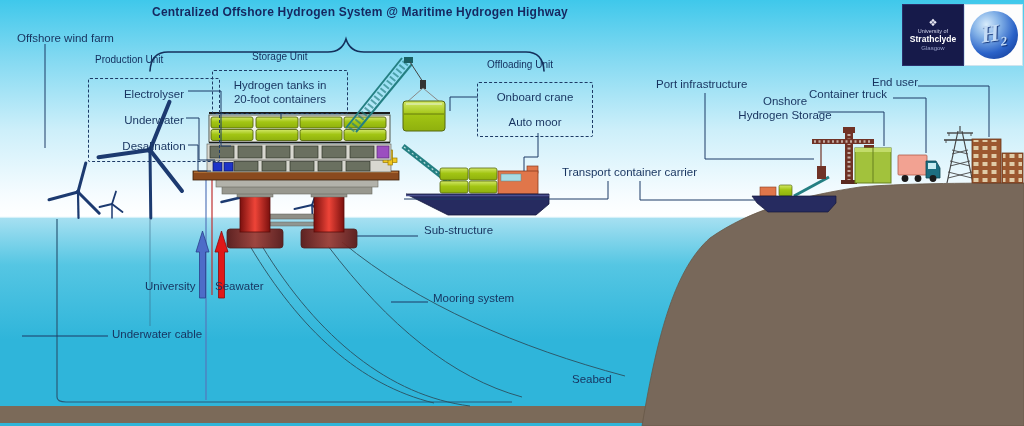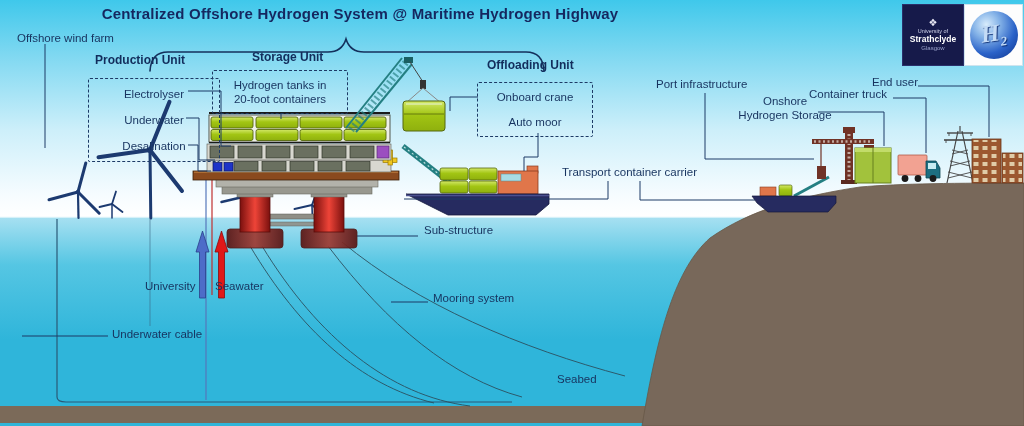--- a/index.html
+++ b/index.html
@@ -3,23 +3,23 @@
 <meta charset="utf-8">
 <style>
   html,body{margin:0;padding:0;background:#dfe6ea;}
   #stage{
     position:relative;width:1024px;height:426px;overflow:hidden;
     background:linear-gradient(180deg,#3fc8eb 0px,#7fd8f1 55px,#cdeffa 130px,#f6fcff 195px,#ffffff 216px,#a6e0f1 218px,#55c6e3 265px,#2fb5da 340px,#2fb5da 426px);
     font-family:"Liberation Sans",sans-serif;
   }
   svg.canvas{position:absolute;left:0;top:0;}
   .lbl{position:absolute;font:11.5px/14px "Liberation Sans",sans-serif;color:#17335f;white-space:nowrap;}
-  .hdr{font-weight:bold;font-size:12px;color:#122d5c;}
+  .hdr{font-weight:normal;font-size:10px;color:#122d5c;}
   .title{position:absolute;left:90px;top:5px;width:540px;text-align:center;
-         font-size:15px;font-weight:bold;color:#15275f;letter-spacing:.2px;}
+         font-size:12px;font-weight:bold;color:#15275f;letter-spacing:.2px;}
   .dash-box{position:absolute;border:1.6px dashed #1d3a66;border-radius:2px;
             display:flex;flex-direction:column;justify-content:space-around;align-items:center;}
   .dash-box .lbl{position:static;}
   .two-line{display:flex;flex-direction:column;justify-content:center;align-items:center;}
   .logo-strath{position:absolute;left:902px;top:4px;width:60px;height:60px;background:#161a4a;
                border:1px solid #2a2f6a;display:flex;flex-direction:column;align-items:center;justify-content:center;color:#fff;}
   .logo-strath .crest{font-size:10px;line-height:10px;color:#e8e8f4;}
   .logo-strath .l1{font-size:5.5px;line-height:7px;color:#cfd3ea;}
   .logo-strath .l2{font-size:8.5px;line-height:9px;font-weight:bold;color:#ffffff;}
   .logo-strath .l3{font-size:6px;line-height:8px;color:#9aa2cc;}
@@ -332,15 +332,15 @@
   <span>Onshore</span>
   <span>Hydrogen Storage</span>
 </div>
 <div class="lbl" style="left:809px;top:87px">Container truck</div>
 <div class="lbl" style="left:872px;top:75px">End user</div>
 <div class="lbl" style="left:424px;top:223px">Sub-structure</div>
 <div class="lbl" style="left:145px;top:279px">University</div>
 <div class="lbl" style="left:215px;top:279px">Seawater</div>
 <div class="lbl" style="left:112px;top:327px">Underwater cable</div>
 <div class="lbl" style="left:433px;top:291px">Mooring system</div>
-<div class="lbl" style="left:557px;top:372px">Seabed</div>
+<div class="lbl" style="left:572px;top:372px">Seabed</div>
 
 </div>
 
 </body></html>

